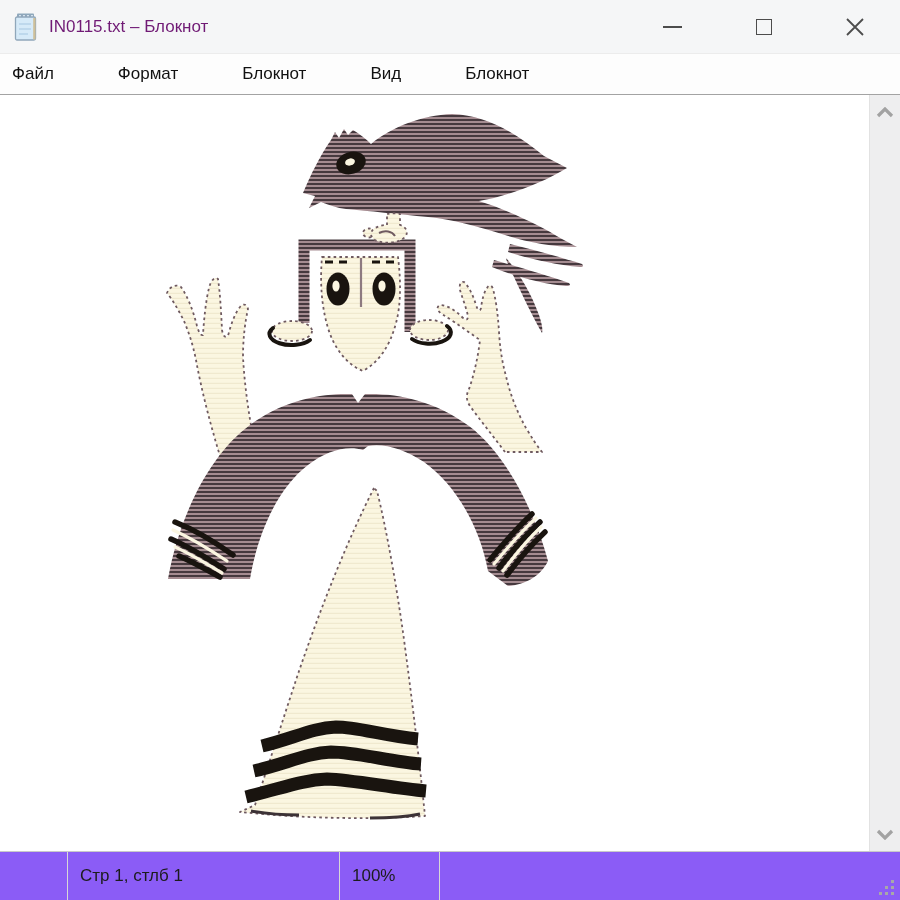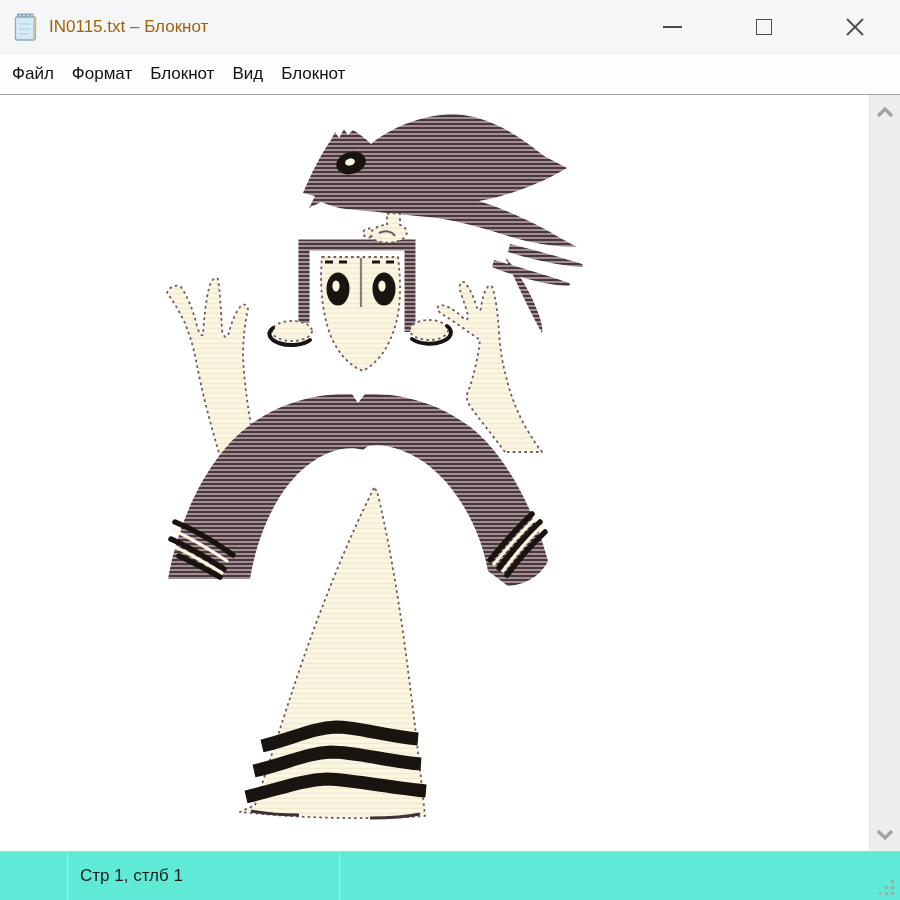--- a/index.html
+++ b/index.html
@@ -2,39 +2,39 @@
 <html style="--bird-dark: #46393e; --bird-light: #a58c91; --cream: #fbf6e1; --cream-line: #f0e9cf; --ink: #19140f; --outline: #6f5a60; --nose-line: #8d7a80; --hem-mark: #3c3236;"><head>
 <meta charset="utf-8">
 <style>
   html,body{margin:0;padding:0;background:#fff;}
   body{width:900px;height:900px;font-family:"Liberation Sans",sans-serif;-webkit-font-smoothing:antialiased;}
   .window{position:relative;width:900px;height:900px;background:#fff;overflow:hidden;
           box-shadow:inset 0 0 0 1px #9a9a9a, inset 0 2px 0 #787878;}
   
   .titlebar{height:54px;background:#f5f6f7;display:flex;align-items:center;border-bottom:1px solid #ececec;box-sizing:border-box;}
   .app-icon{width:26px;height:30px;margin:0 10px 0 13px;flex:0 0 auto;}
-  .title-text{font-size:17px;color:#a16207;white-space:nowrap;}
+  .title-text{font-size:17px;color:#701a75;white-space:nowrap;}
   .caption-buttons{margin-left:auto;display:flex;height:100%;}
   .caption-btn{width:91px;height:100%;display:flex;align-items:center;justify-content:center;}
   .glyph-min{width:19px;height:2px;background:#4c4c4c;}
   .glyph-max{width:16px;height:16px;border:1.7px solid #4c4c4c;box-sizing:border-box;}
   
   .menubar{height:41px;background:#fdfdfd;display:flex;align-items:center;padding-left:3px;
-           border-bottom:1px solid #a3a3a3;box-sizing:border-box;}
+           border-bottom:1px solid #a3a3a3;box-sizing:border-box;gap:46px;}
   .menu-item{font-size:17px;color:#111;padding:0 9px;cursor:default;}
   
   .content{position:relative;height:756px;background:#fff;}
   .artwork{position:absolute;left:0;top:0;}
   .scrollbar{position:absolute;top:0;right:0;width:31px;height:756px;background:#eeeeef;
              border-left:1px solid #e2e2e2;box-sizing:border-box;}
   .scroll-arrow{position:absolute;left:0;width:100%;height:34px;display:flex;align-items:center;justify-content:center;}
   .scroll-arrow.up{top:0;}
   .scroll-arrow.down{bottom:0;}
   
-  .statusbar{height:49px;background:#5eead4;border-top:1px solid #c9c9c9;box-sizing:border-box;
+  .statusbar{height:49px;background:#8b5cf6;border-top:1px solid #c9c9c9;box-sizing:border-box;
              display:flex;font-size:17px;color:#1c1c1c;position:relative;}
   .status-cell{height:100%;display:flex;align-items:center;padding-left:12px;box-sizing:border-box;
                border-right:1px solid #d7d7d7;white-space:nowrap;}
   .status-cell.c0{width:68px;}
   .status-cell.c1{width:272px;}
   .status-cell.c2{width:100px;}
   .status-cell.c3{width:228px;}
   .status-cell.c4{flex:1;border-right:none;}
   .resize-grip{position:absolute;right:4px;bottom:3px;}
   
@@ -202,20 +202,21 @@
         <svg width="18" height="11" viewBox="0 0 18 11">
           <path d="M2,2 L9,9 L16,2" stroke="#a2a2a2" stroke-width="3.2" fill="none"></path>
         </svg>
       </div>
     </div>
   </div>
 
   <div class="statusbar">
     <div class="status-cell c0"></div>
     <div class="status-cell c1">Стр 1, стлб 1</div>
+    <div class="status-cell c2">100%</div>
     <svg class="resize-grip" width="20" height="20" viewBox="0 0 20 20">
       <rect x="15" y="3" width="3" height="3" fill="#a8a8a8"></rect>
       <rect x="9" y="9" width="3" height="3" fill="#a8a8a8"></rect>
       <rect x="15" y="9" width="3" height="3" fill="#a8a8a8"></rect>
       <rect x="3" y="15" width="3" height="3" fill="#a8a8a8"></rect>
       <rect x="9" y="15" width="3" height="3" fill="#a8a8a8"></rect>
       <rect x="15" y="15" width="3" height="3" fill="#a8a8a8"></rect>
     </svg>
   </div>
 

